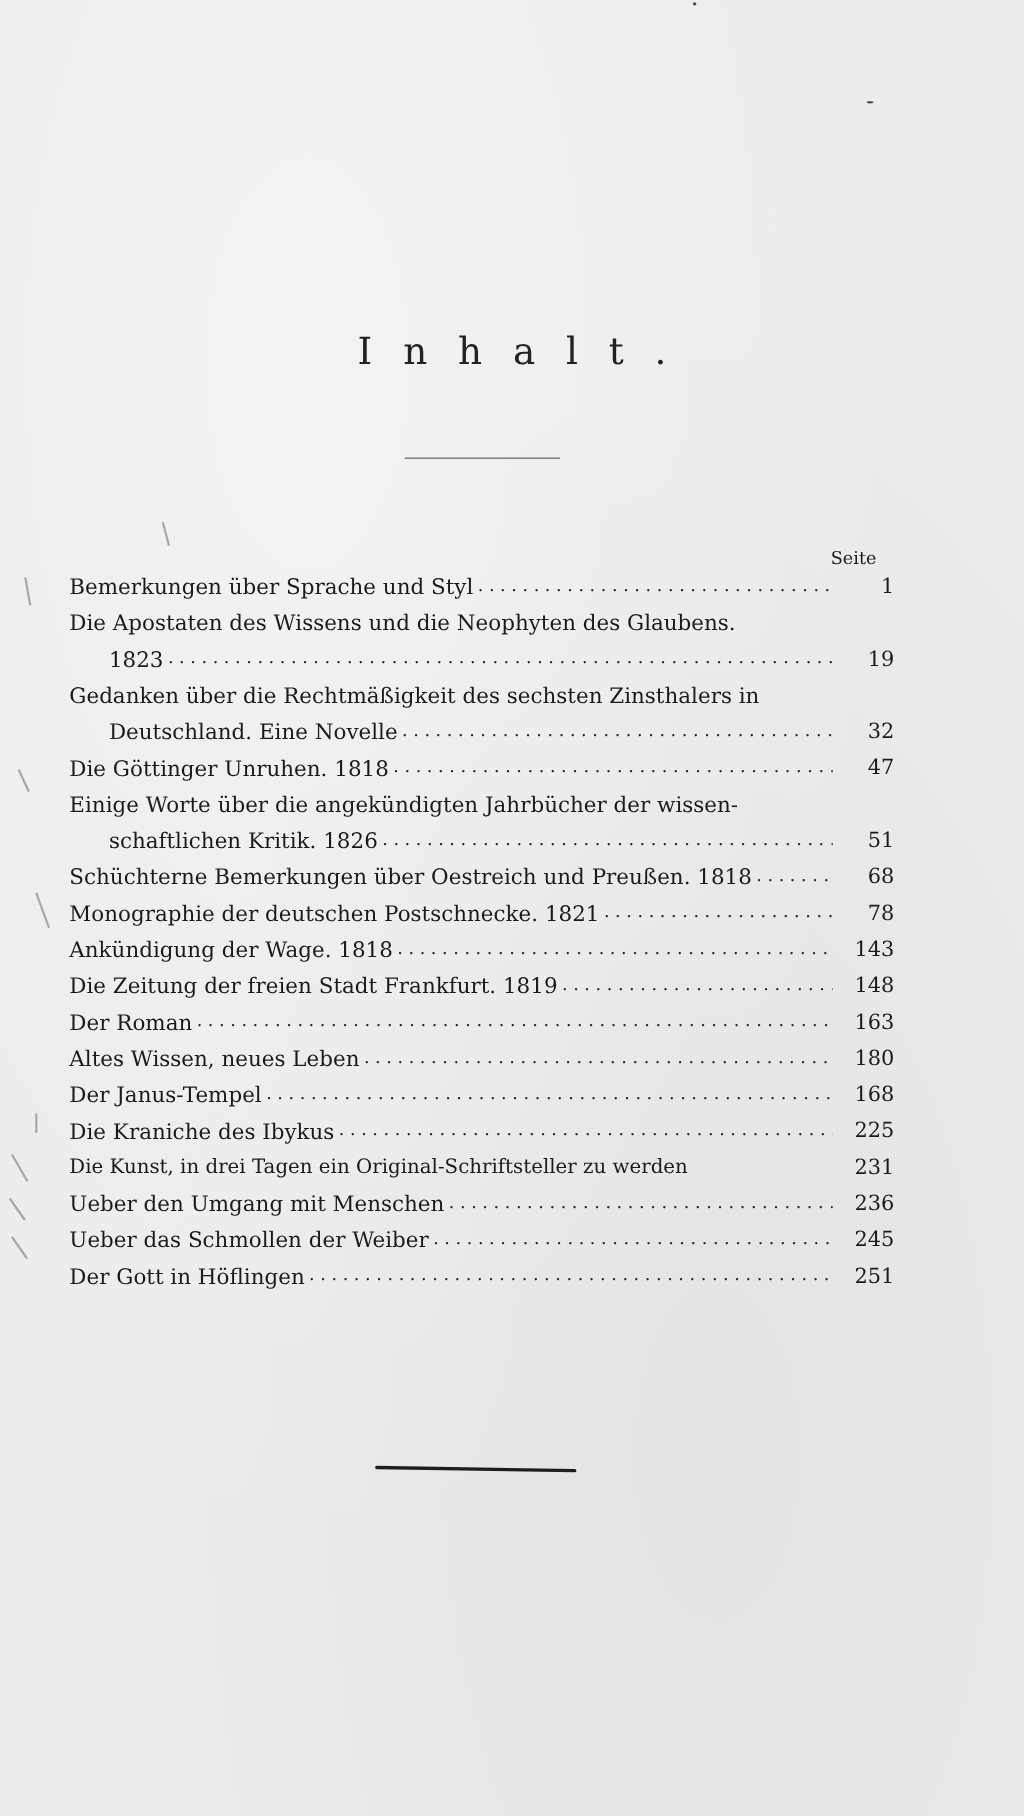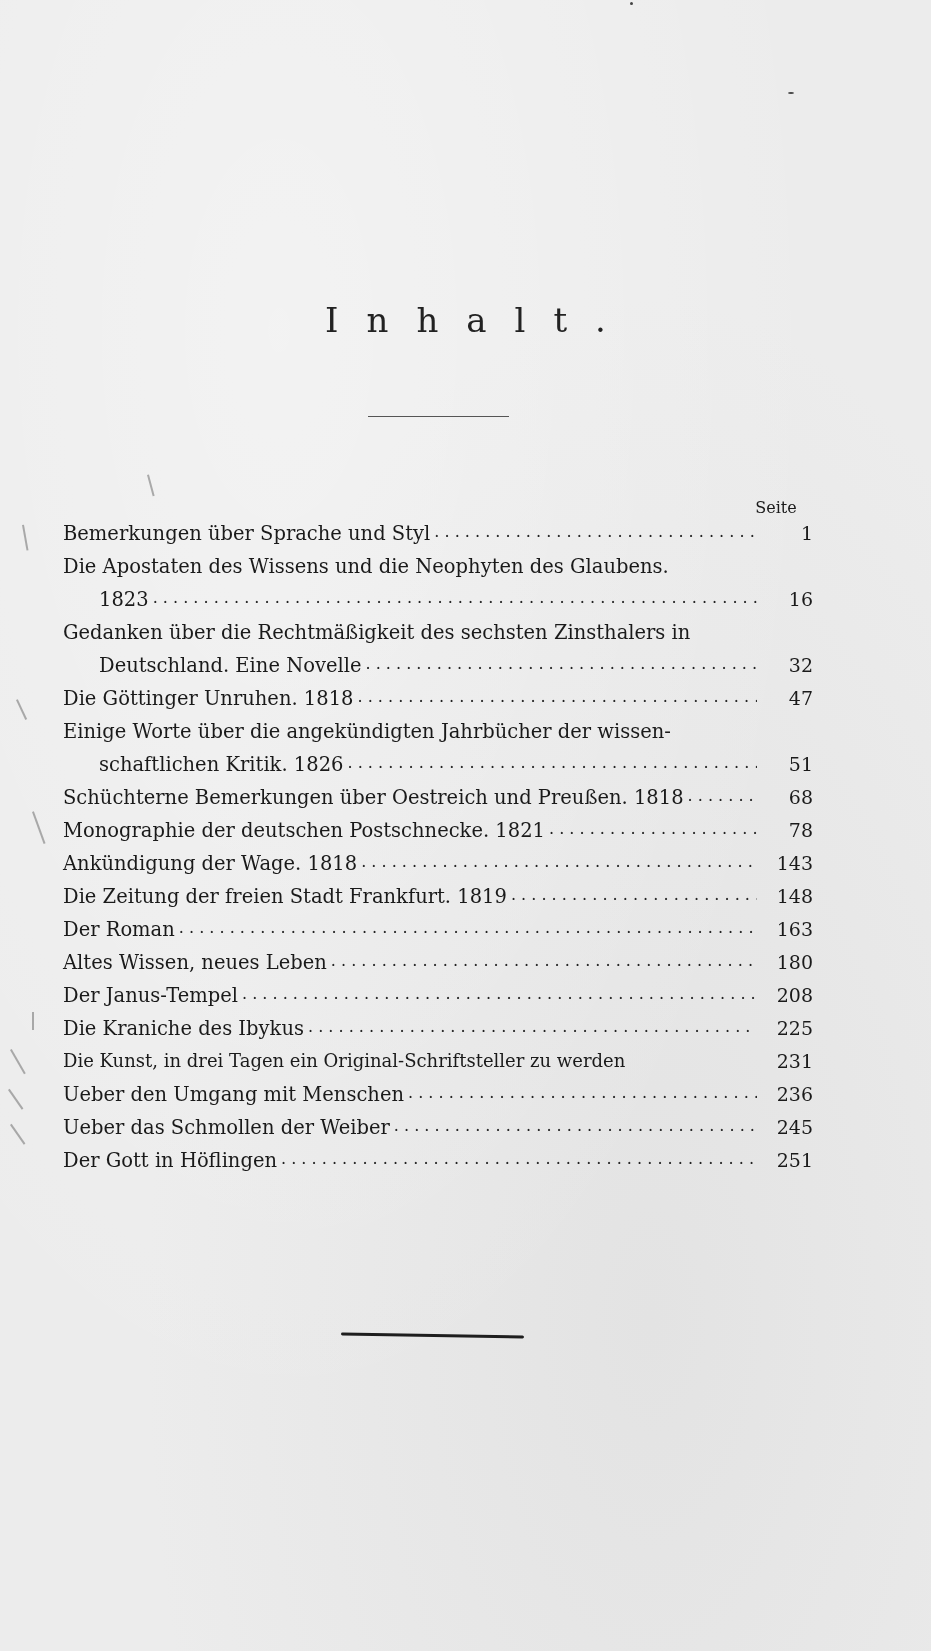--- a/index.html
+++ b/index.html
@@ -72,21 +72,21 @@
       <span class="dots"></span>
       <span class="num">1</span>
     </div>
 
     <div class="row cont">
       <span class="text">Die Apostaten des Wissens und die Neophyten des Glaubens.</span>
     </div>
     <div class="row indent">
       <span class="text">1823</span>
       <span class="dots"></span>
-      <span class="num">16</span>
+      <span class="num">19</span>
     </div>
 
     <div class="row cont">
       <span class="text">Gedanken über die Rechtmäßigkeit des sechsten Zinsthalers in</span>
     </div>
     <div class="row indent">
       <span class="text">Deutschland. Eine Novelle</span>
       <span class="dots"></span>
       <span class="num">32</span>
     </div>
@@ -139,21 +139,21 @@
 
     <div class="row">
       <span class="text">Altes Wissen, neues Leben</span>
       <span class="dots"></span>
       <span class="num">180</span>
     </div>
 
     <div class="row">
       <span class="text">Der Janus-Tempel</span>
       <span class="dots"></span>
-      <span class="num">208</span>
+      <span class="num">168</span>
     </div>
 
     <div class="row">
       <span class="text">Die Kraniche des Ibykus</span>
       <span class="dots"></span>
       <span class="num">225</span>
     </div>
 
     <div class="row" style="font-size:18px;">
       <span class="text">Die Kunst, in drei Tagen ein Original-Schriftsteller zu werden</span>

